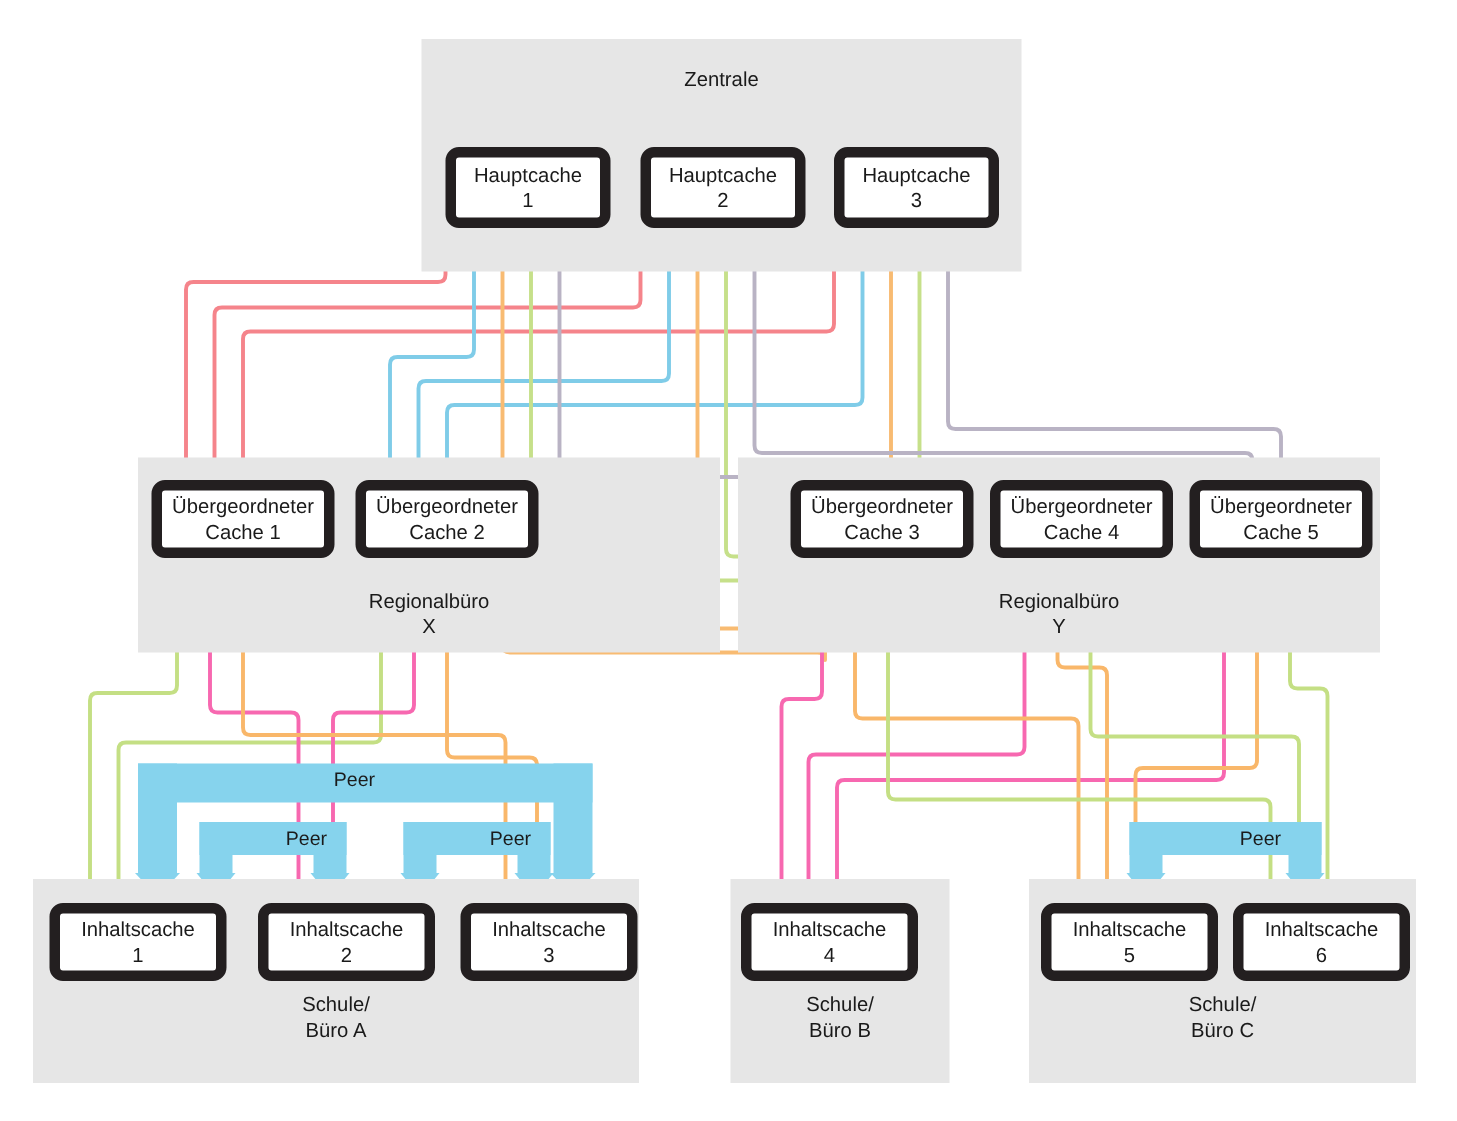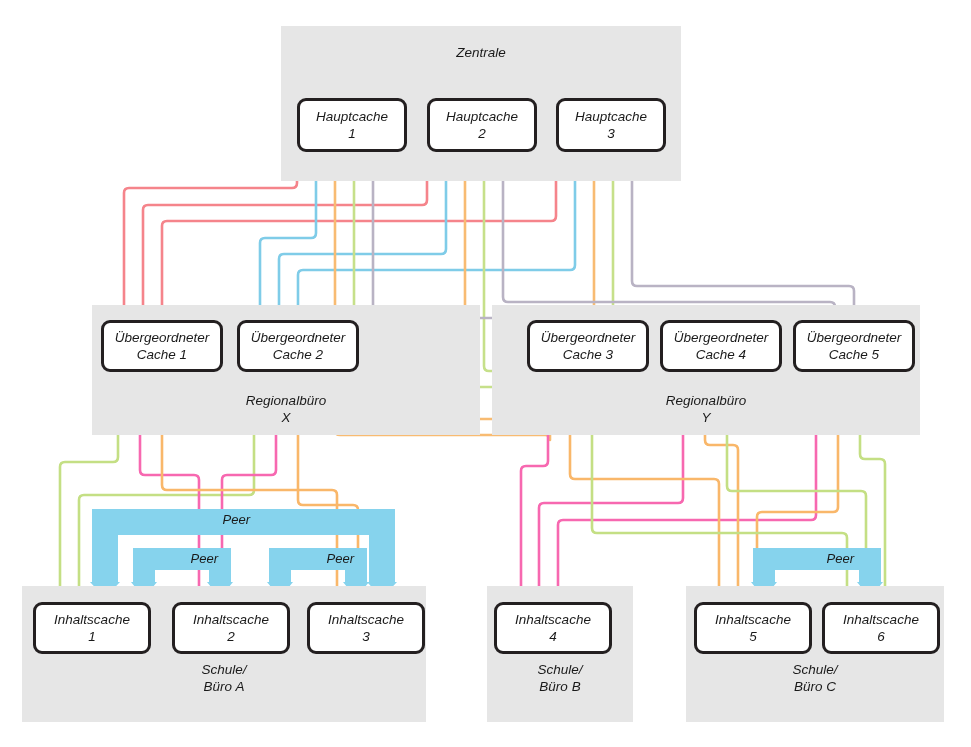--- a/index.html
+++ b/index.html
@@ -2,31 +2,31 @@
 <html><head>
 <meta charset="utf-8">
 <title>Cache-Hierarchie</title>
 <style>
   html,body{margin:0;padding:0;background:#ffffff;}
   body{
     font-family:"Liberation Sans", sans-serif;
     width:971px;height:747px;position:relative;overflow:hidden;
     color:#1a1a1a;
   }
-  #stage{position:absolute;left:0;top:0;width:971px;height:747px;font-style:italic;}
+  #stage{position:absolute;left:0;top:0;width:971px;height:747px;}
   svg#wires{position:absolute;left:0;top:0;width:971px;height:747px;}
   .zone{
     position:absolute;background:#e6e6e6;
   }
   .zone-label{
     position:absolute;text-align:center;font-size:13.5px;line-height:17px;
     color:#1a1a1a;white-space:pre-line;
   }
   .node{
-    position:absolute;background:#ffffff;border:3px solid #0369a1;
+    position:absolute;background:#ffffff;border:7px solid #0369a1;
     border-radius:9px;box-sizing:border-box;
     display:flex;align-items:center;justify-content:center;
     text-align:center;font-size:13.5px;line-height:17px;
     white-space:pre-line;color:#1a1a1a;
   }
   .peer-label{
     position:absolute;font-size:13px;color:#1a1a1a;text-align:right;
   }
 </style>
 </head>

